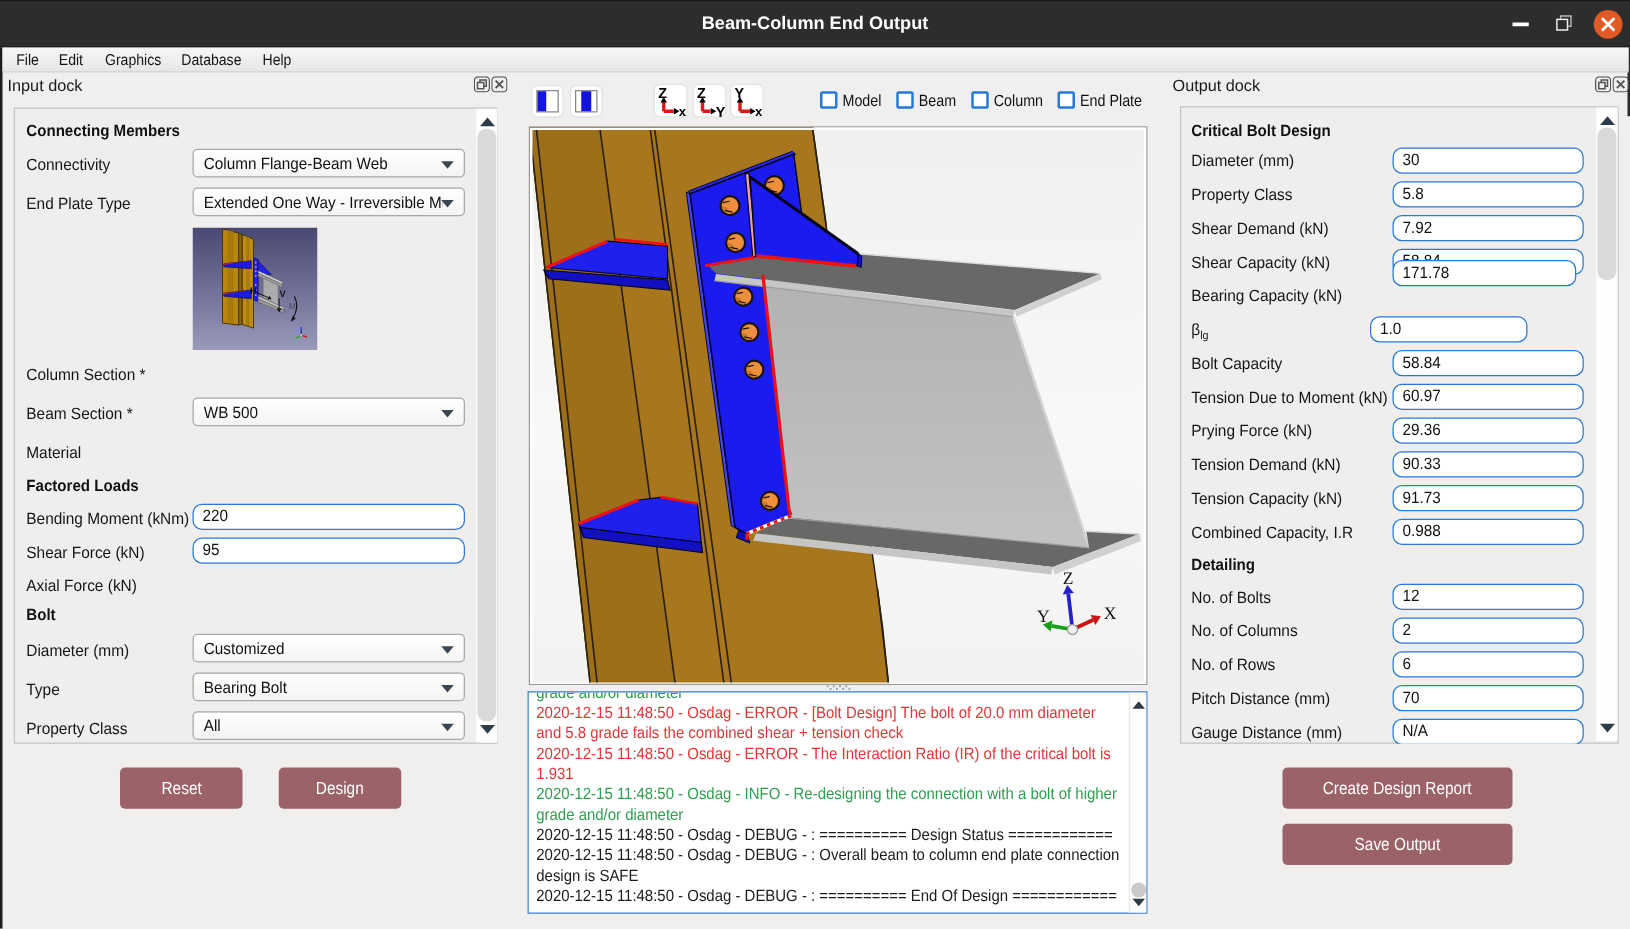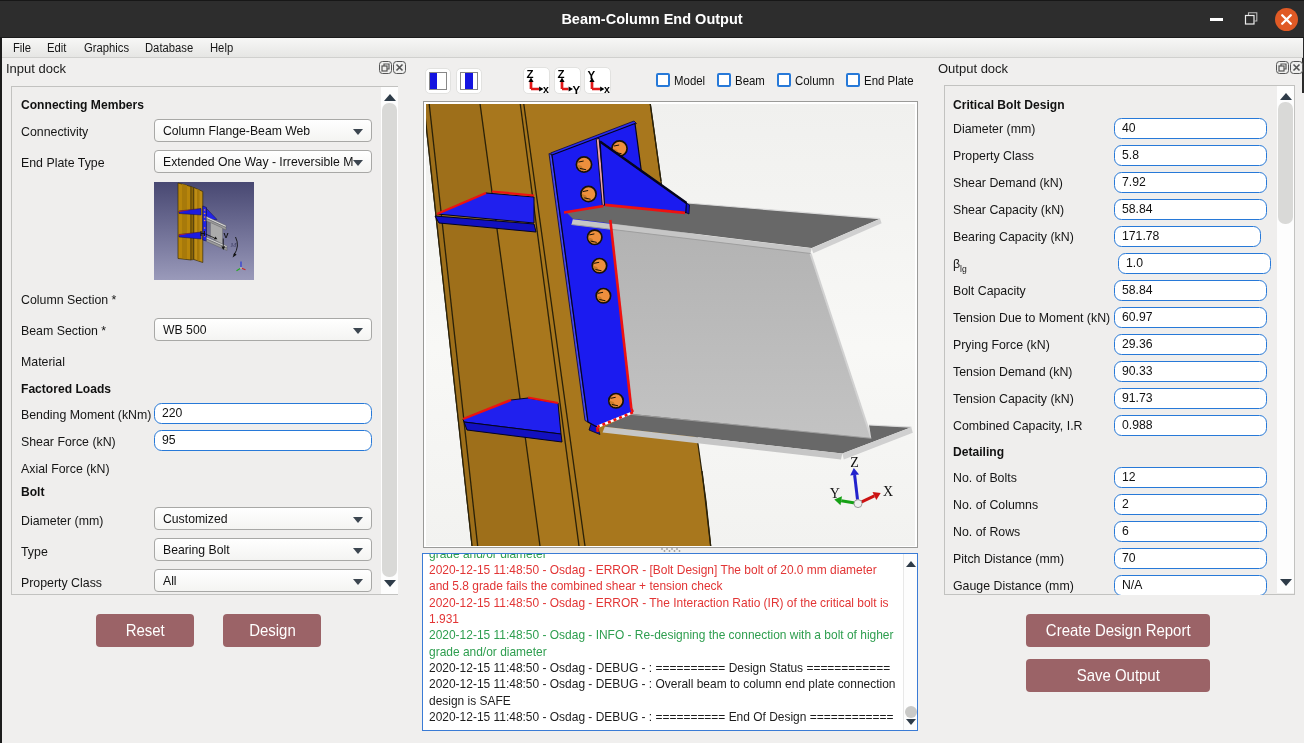--- a/index.html
+++ b/index.html
@@ -25,21 +25,21 @@
 
 .combo { position:absolute; height:23px; border:1px solid #a8a8a6; border-radius:4px; background:linear-gradient(#ffffff,#f4f4f2); font-size:13px; color:#111; padding-left:8px; line-height:21px; white-space:nowrap; overflow:hidden; }
 .combo .arr { position:absolute; right:8px; top:9px; width:0; height:0; border-left:5px solid transparent; border-right:5px solid transparent; border-top:6px solid #3c4650; }
 
 .ledit { position:absolute; height:21px; border:1.5px solid #2779d8; border-radius:7.5px; background:#fff; font-size:13px; color:#111; padding-left:7px; line-height:18px; white-space:nowrap; }
 
 .sbar { position:absolute; background:#fdfdfd; }
 .sarrow { position:absolute; width:0; height:0; }
 .sthumb { position:absolute; background:#d9d9d7; border-radius:7px; }
 
-.btn { position:absolute; background:#9b6367; color:#fff; font-size:17px; text-align:center; border-radius:4px; border:none; }
+.btn { position:absolute; background:#9b6367; color:#fff; font-size:14px; text-align:center; border-radius:4px; border:none; }
 .btn span { display:inline-block; transform:scaleX(0.88); }
 .ct { display:inline-block; transform:scaleX(0.94); transform-origin:0 50%; white-space:nowrap; }
 .logline { position:absolute; left:6px; font-size:13px; white-space:nowrap; transform:scaleX(0.92); transform-origin:0 50%; }
 
 .cb { position:absolute; width:14px; height:14px; border:2px solid #2779d8; border-radius:2px; background:#fff; }
 .cblbl { position:absolute; font-size:13px; color:#111; white-space:nowrap; transform:scaleX(0.88); transform-origin:0 50%; }
 
 .tbtn { position:absolute; width:26px; height:26px; background:#fff; border:1px solid #e2e2e0; border-radius:5px; }
 </style>
 </head>
@@ -359,31 +359,31 @@
  <div class="sbar" style="left:480px;top:0;width:16px;height:178px;border-left:1px solid #e8e8e8;"></div>
  <div class="sarrow" style="left:483px;top:7px;border-left:5.5px solid transparent;border-right:5.5px solid transparent;border-bottom:6.5px solid #2e3b48;"></div>
  <div class="sarrow" style="left:483px;top:165px;border-left:5.5px solid transparent;border-right:5.5px solid transparent;border-top:6.5px solid #2e3b48;"></div>
  <div class="sthumb" style="left:482px;top:152px;width:12px;height:12px;background:#c9c9c7;border-radius:50%;"></div>
 </div>
 
 <div class="abs frame" style="left:944px;top:85px;width:351px;height:510px;"></div>
 <div id="outputdock" class="abs" style="left:944px;top:85px;width:351px;height:510px;overflow:hidden;">
   <div class="abs hdr" style="left:9px;top:12px;">Critical Bolt Design</div>
   <div class="abs lbl" style="left:9px;top:36px;">Diameter (mm)</div>
-    <div class="ledit" style="left:170px;top:33px;width:153px;"><span class="ct">40</span></div>
+    <div class="ledit" style="left:170px;top:33px;width:153px;"><span class="ct">30</span></div>
   <div class="abs lbl" style="left:9px;top:63px;">Property Class</div>
     <div class="ledit" style="left:170px;top:60px;width:153px;"><span class="ct">5.8</span></div>
   <div class="abs lbl" style="left:9px;top:90px;">Shear Demand (kN)</div>
     <div class="ledit" style="left:170px;top:87px;width:153px;"><span class="ct">7.92</span></div>
   <div class="abs lbl" style="left:9px;top:117px;">Shear Capacity (kN)</div>
     <div class="ledit" style="left:170px;top:114px;width:153px;"><span class="ct">58.84</span></div>
   <div class="abs lbl" style="left:9px;top:144px;">Bearing Capacity (kN)</div>
-    <div class="ledit" style="left:170px;top:141px;width:147px;"><span class="ct">171.78</span></div>
+    <div class="ledit" style="left:170px;top:123px;width:147px;"><span class="ct">171.78</span></div>
   <div class="abs lbl" style="left:9px;top:171px;">β<sub style="font-size:9px;">lg</sub></div>
-    <div class="ledit" style="left:174px;top:168px;width:153px;"><span class="ct">1.0</span></div>
+    <div class="ledit" style="left:152px;top:168px;width:126px;"><span class="ct">1.0</span></div>
   <div class="abs lbl" style="left:9px;top:198px;">Bolt Capacity</div>
     <div class="ledit" style="left:170px;top:195px;width:153px;"><span class="ct">58.84</span></div>
   <div class="abs lbl" style="left:9px;top:225px;">Tension Due to Moment (kN)</div>
     <div class="ledit" style="left:170px;top:222px;width:153px;"><span class="ct">60.97</span></div>
   <div class="abs lbl" style="left:9px;top:252px;">Prying Force (kN)</div>
     <div class="ledit" style="left:170px;top:249px;width:153px;"><span class="ct">29.36</span></div>
   <div class="abs lbl" style="left:9px;top:279px;">Tension Demand (kN)</div>
     <div class="ledit" style="left:170px;top:276px;width:153px;"><span class="ct">90.33</span></div>
   <div class="abs lbl" style="left:9px;top:306px;">Tension Capacity (kN)</div>
     <div class="ledit" style="left:170px;top:303px;width:153px;"><span class="ct">91.73</span></div>

